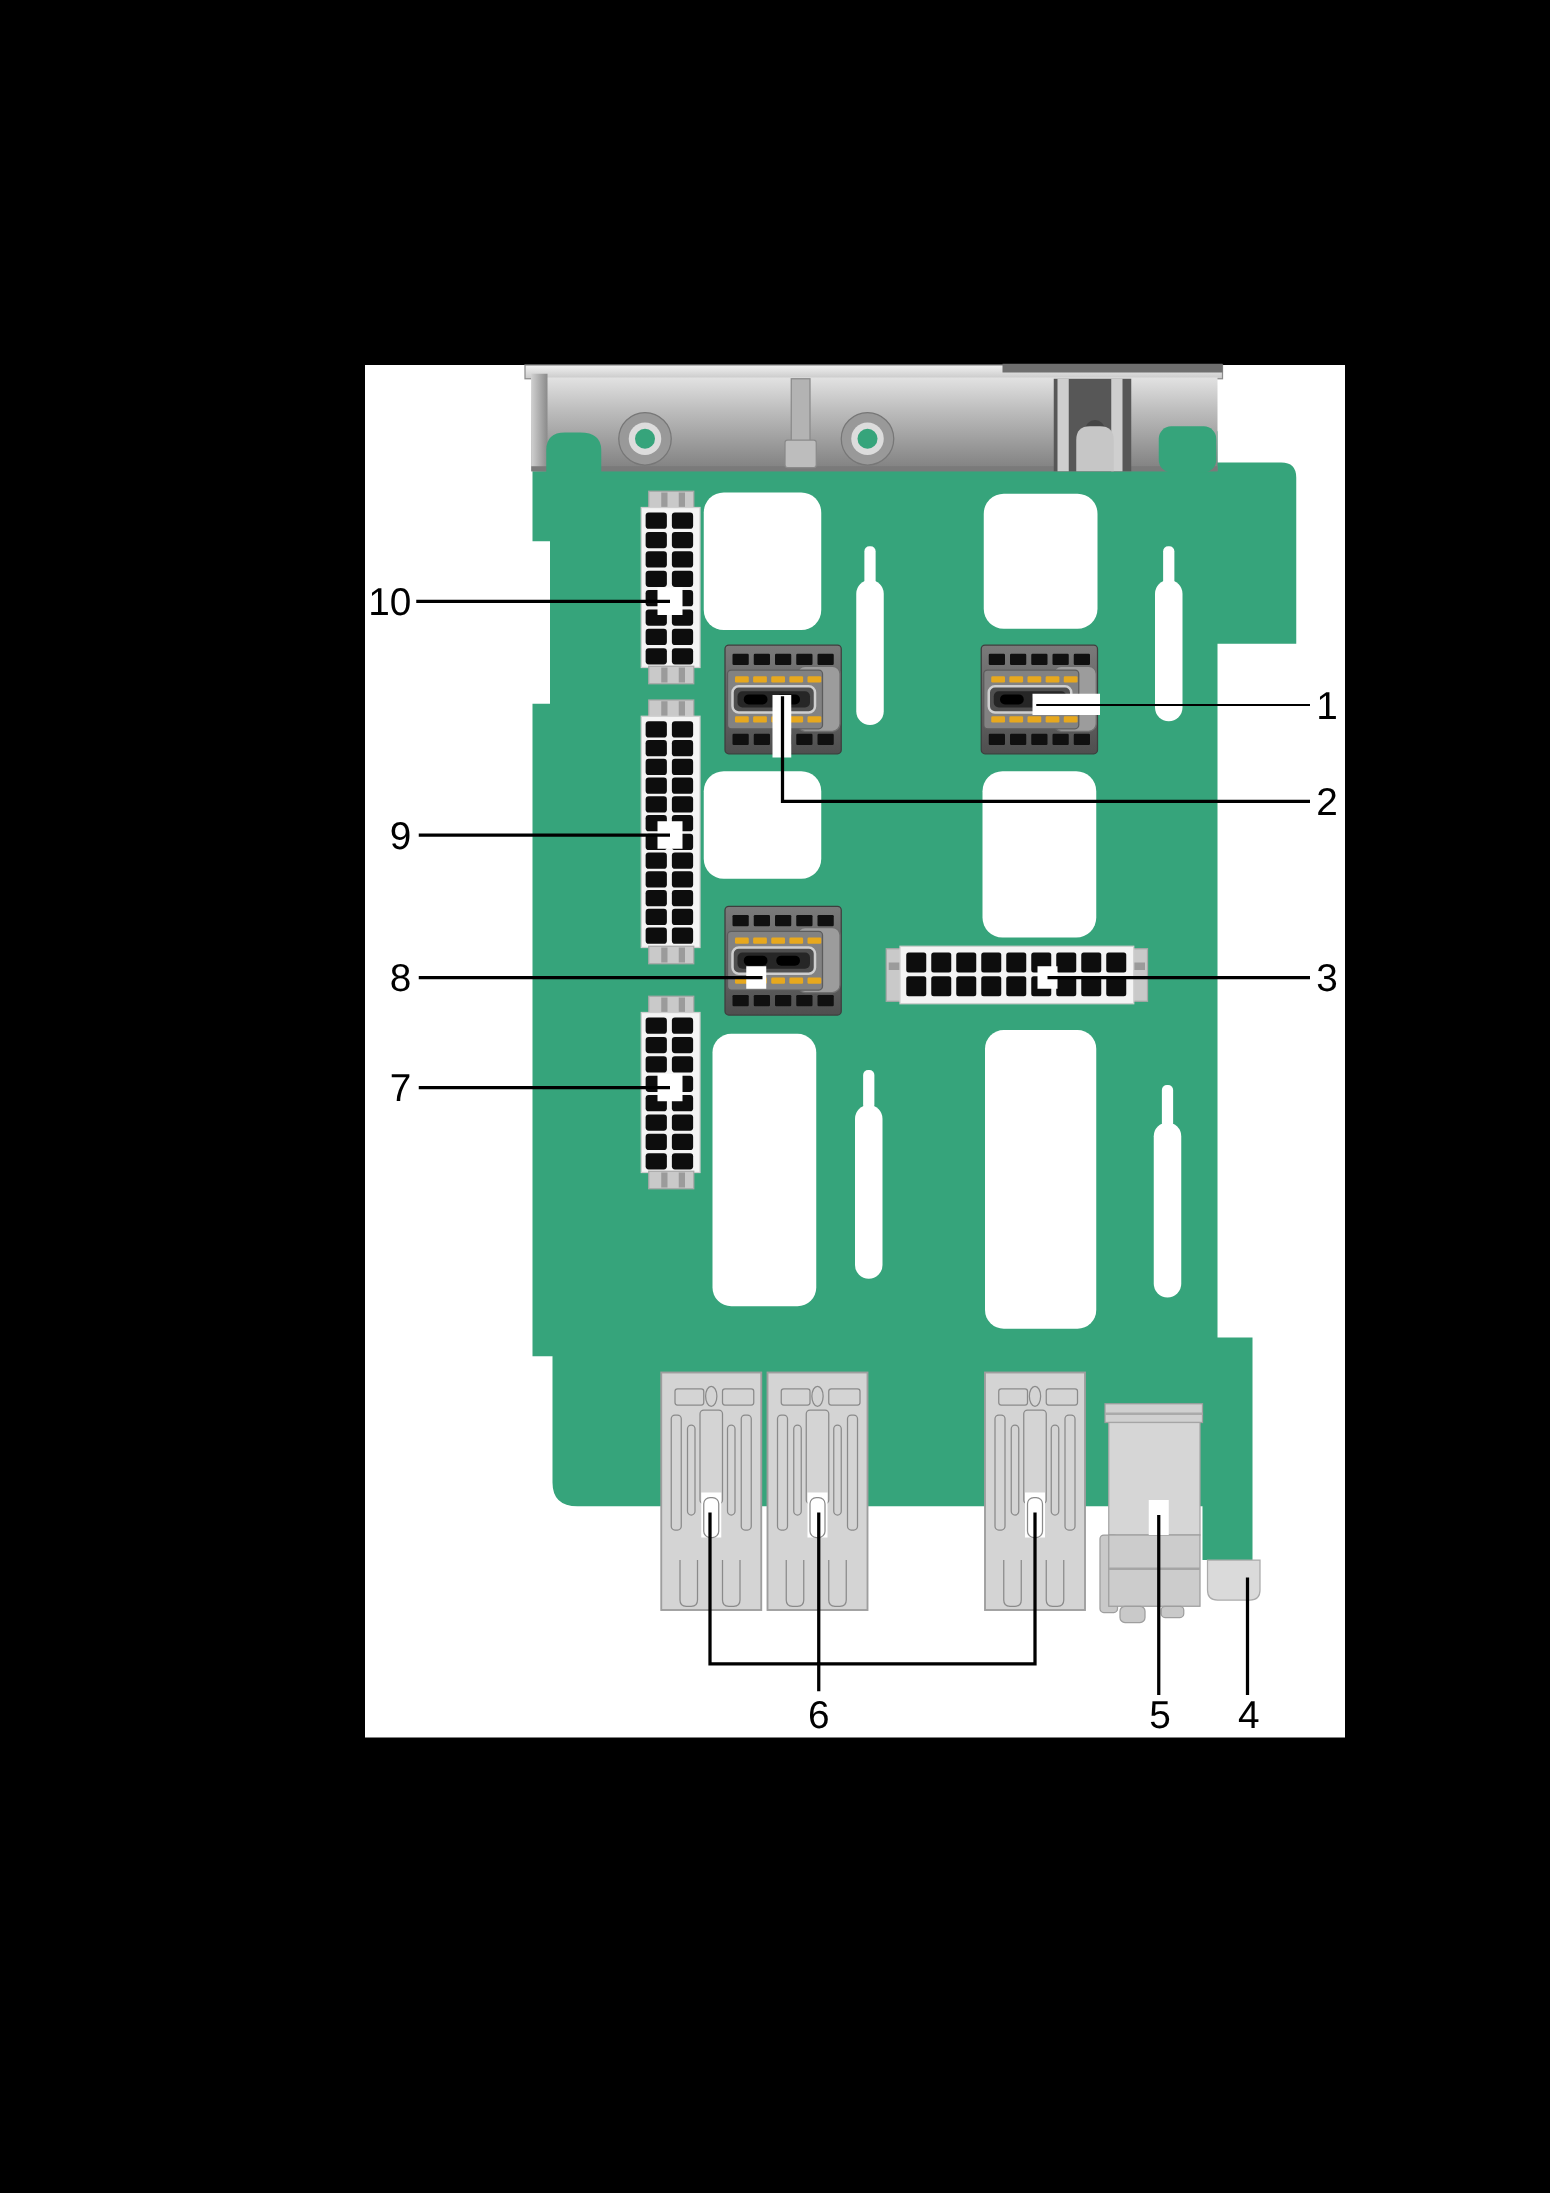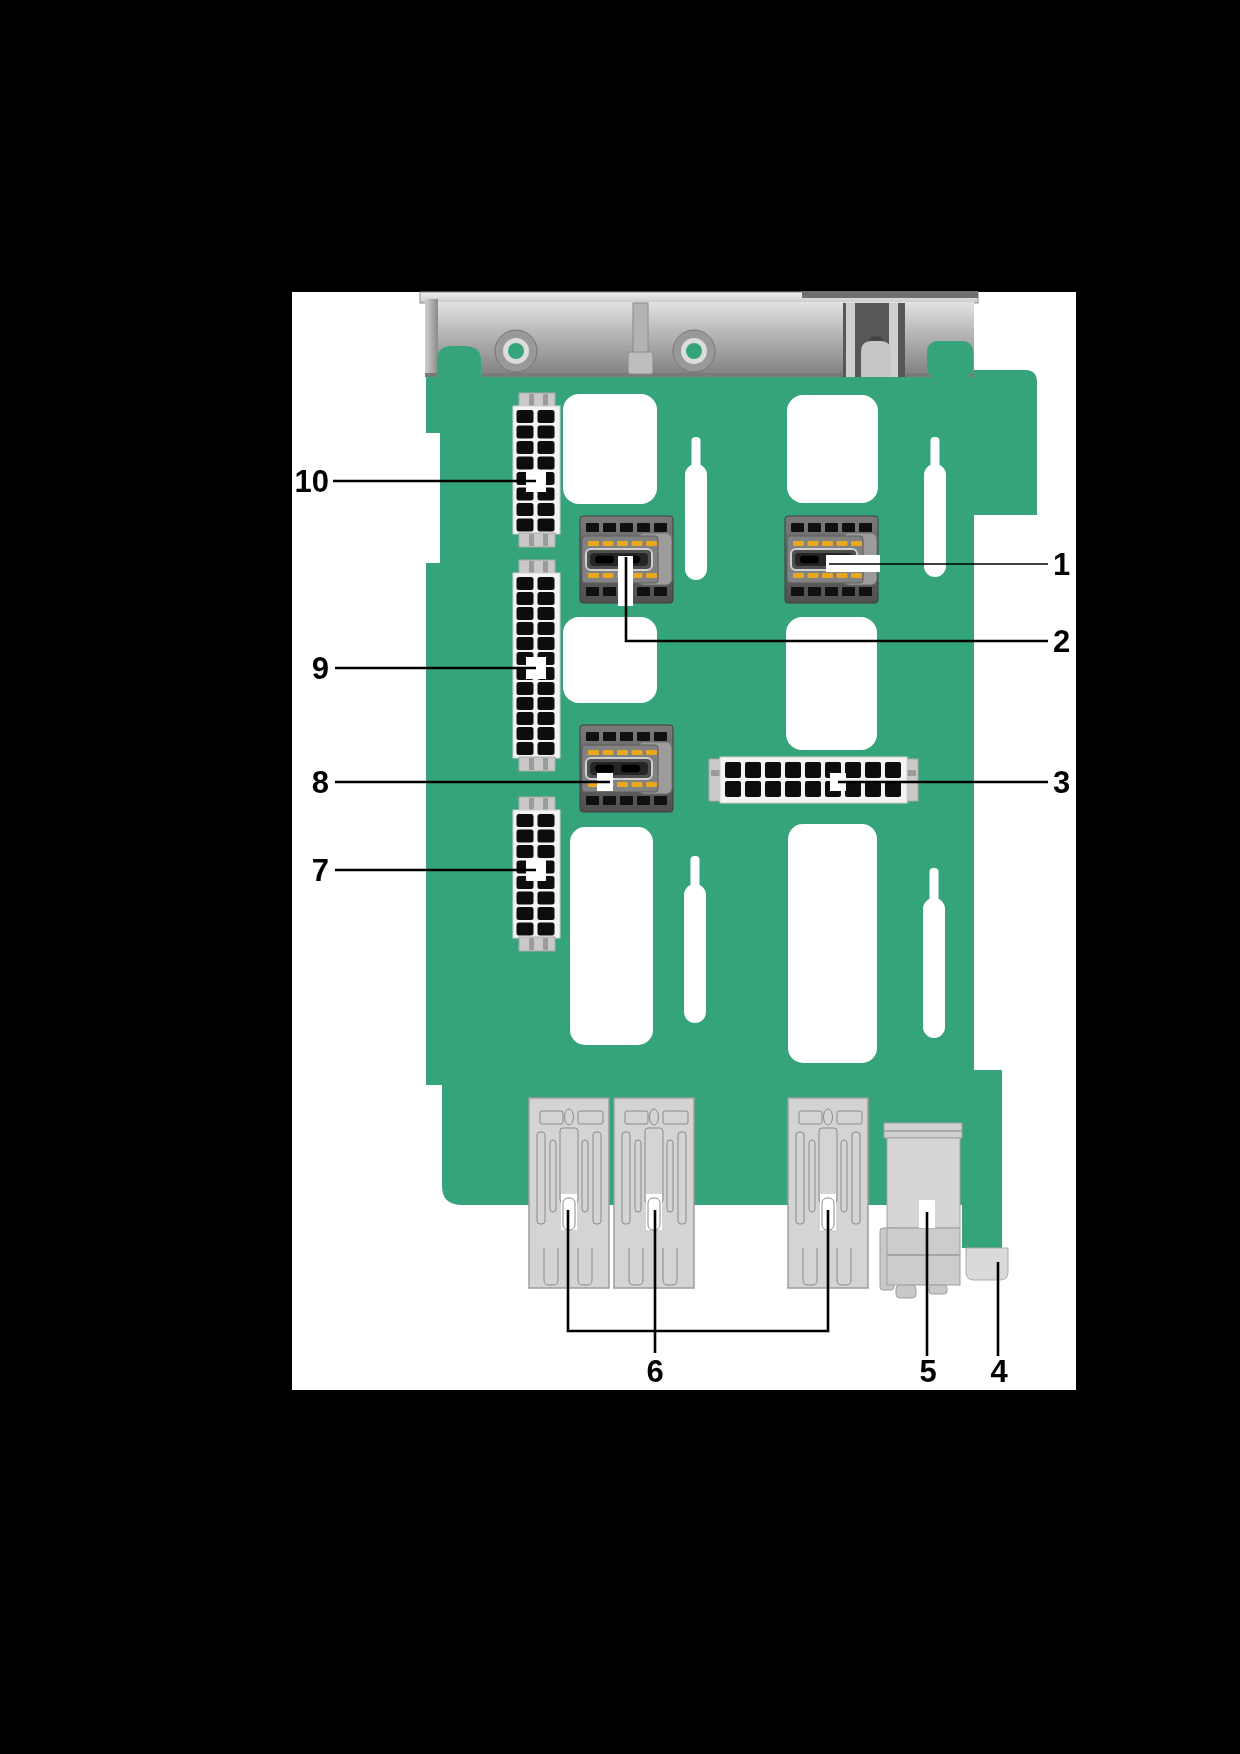--- a/index.html
+++ b/index.html
@@ -1,19 +1,19 @@
 <!DOCTYPE html>
 <html style="--bg: #000000; --panel: #ffffff; --board: #36a47b; --gold: #e7a81e; --line: #000000;"><head>
 <meta charset="utf-8">
 <style>
   :root{
     --bg:#000000; --panel:#ffffff; --board:#36a47b; --gold:#e7a81e; --line:#000000;
   }
   html,body{margin:0;padding:0;background:var(--bg);}
-  .page{position:relative;width:1240px;height:1554px;background:var(--bg);overflow:hidden;font-weight:bold;}
+  .page{position:relative;width:1240px;height:1554px;background:var(--bg);overflow:hidden;}
   svg{position:absolute;left:0;top:0;}
   .board-fill{fill:var(--board);}
   .gold{fill:var(--gold);}
   .leader{stroke:var(--line);fill:none;stroke-width:2.6;}
   .leader-thin{stroke:var(--line);fill:none;stroke-width:1.6;}
   .halo{fill:#ffffff;}
   text{font-family:"Liberation Sans", sans-serif;font-size:31px;fill:#000;}
   .cutout{fill:#ffffff;}
   .tab{fill:#c9c9c9;stroke:#a8a8a8;stroke-width:1;}
   .slit{fill:#9b9b9b;}

